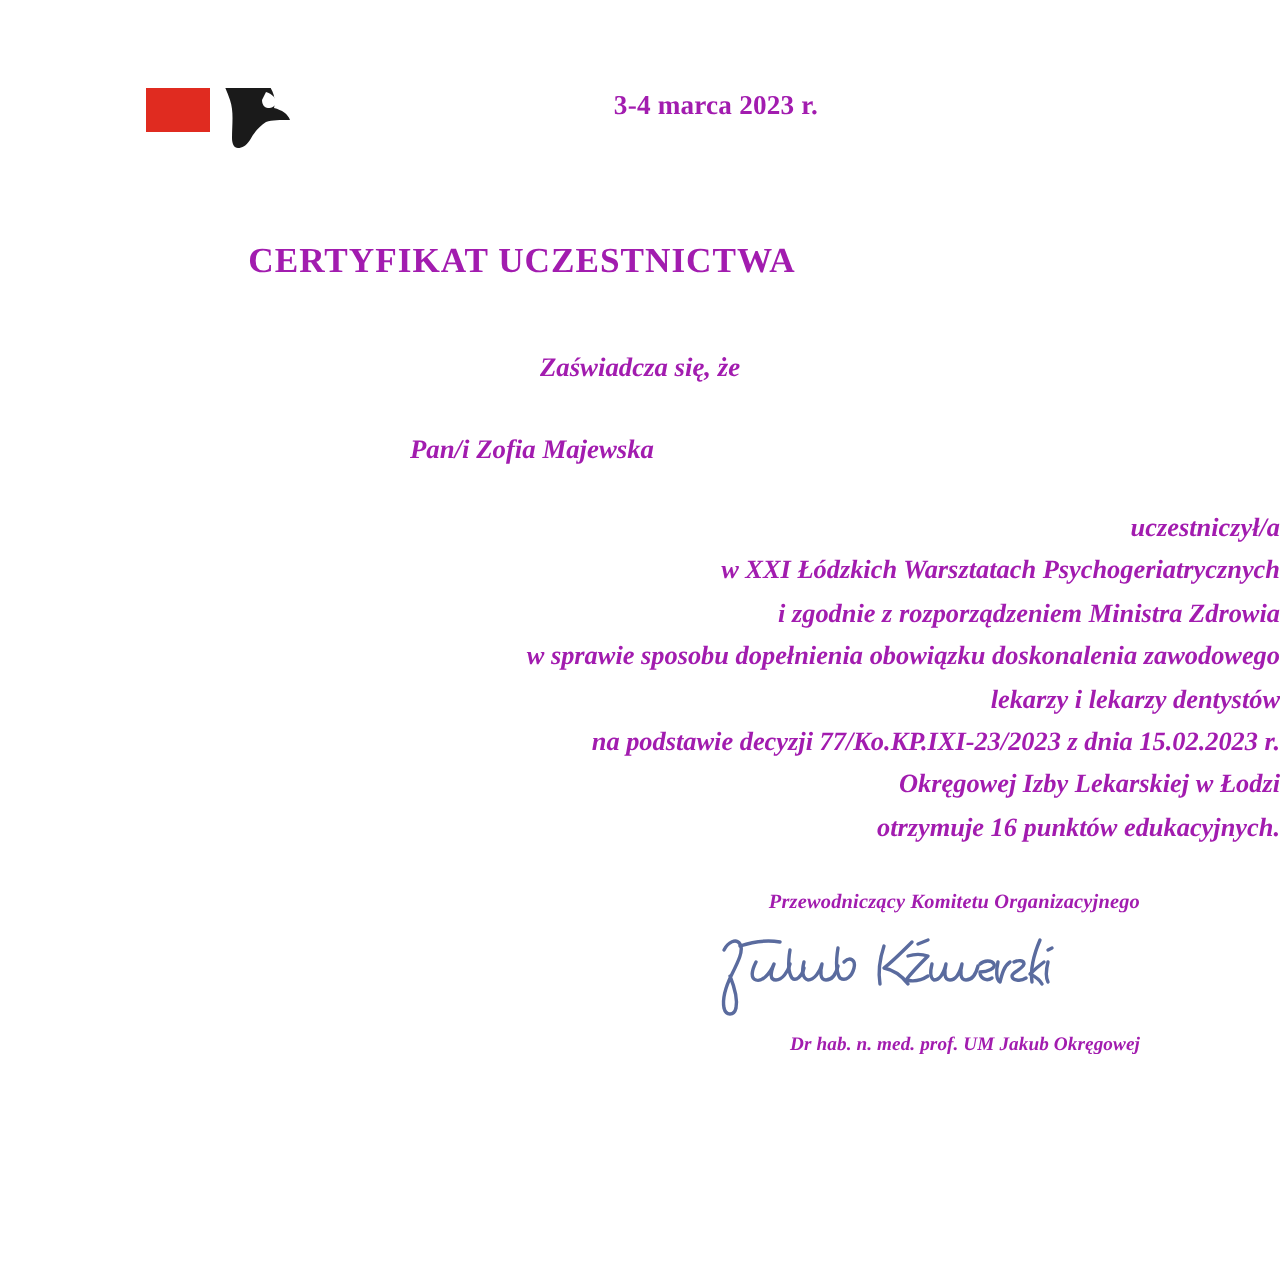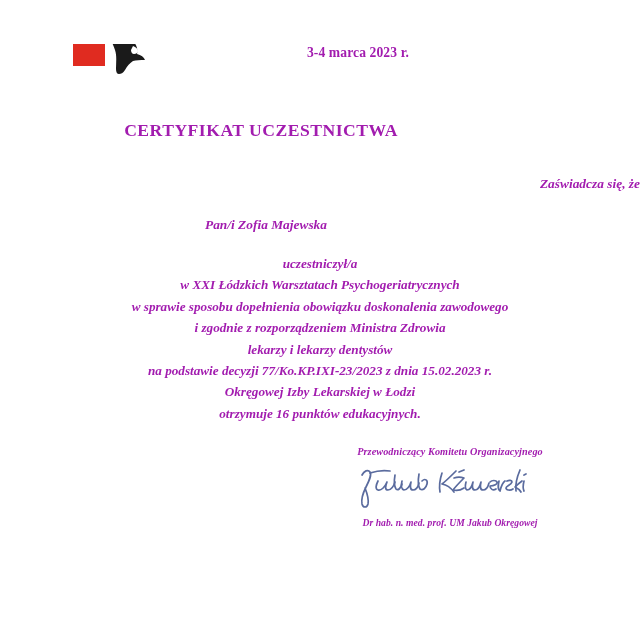--- a/index.html
+++ b/index.html
@@ -66,58 +66,58 @@
     font-weight: bold;
     letter-spacing: 0.5px;
   }
 
   
   .attest-line {
     position: absolute;
     left: 0;
     top: 132px;
     width: 640px;
-    text-align: right;
+    text-align: center;
     font-size: 13.4px;
     font-weight: bold;
     font-style: italic;
   }
   .recipient-line {
     position: absolute;
     left: 0;
     top: 173px;
     width: 532px;
     text-align: center;
     font-size: 13.4px;
     font-weight: bold;
     font-style: italic;
   }
 
   .body-block {
     position: absolute;
     left: 0;
     top: 209px;
     width: 640px;
-    text-align: center;
+    text-align: right;
   }
   .body-block .bline {
     font-size: 13.2px;
     font-weight: bold;
     font-style: italic;
     line-height: 21.4px;
     white-space: nowrap;
   }
 
   
   .sign-block {
     position: absolute;
     left: 330px;
     top: 402px;
     width: 240px;
-    text-align: center;
+    text-align: right;
   }
   .sign-role {
     font-size: 10.2px;
     font-weight: bold;
     font-style: italic;
     letter-spacing: 0.1px;
   }
   .sign-mark {
     margin-top: 6px;
     height: 48px;
@@ -158,22 +158,22 @@
 
   <div class="cert-title">CERTYFIKAT UCZESTNICTWA</div>
 
   <div class="attest-line">Zaświadcza się, że</div>
 
   <div class="recipient-line">Pan/i Zofia Majewska</div>
 
   <div class="body-block">
     <div class="bline">uczestniczył/a</div>
     <div class="bline">w XXI Łódzkich Warsztatach Psychogeriatrycznych</div>
+    <div class="bline">i zgodnie z rozporządzeniem Ministra Zdrowia</div>
     <div class="bline">w sprawie sposobu dopełnienia obowiązku doskonalenia zawodowego</div>
-    <div class="bline">i zgodnie z rozporządzeniem Ministra Zdrowia</div>
     <div class="bline">lekarzy i lekarzy dentystów</div>
     <div class="bline">na podstawie decyzji 77/Ko.KP.IXI-23/2023 z dnia 15.02.2023 r.</div>
     <div class="bline">Okręgowej Izby Lekarskiej w Łodzi</div>
     <div class="bline">otrzymuje 16 punktów edukacyjnych.</div>
   </div>
 
   <div class="sign-block">
     <div class="sign-role">Przewodniczący Komitetu Organizacyjnego</div>
 
     <div class="sign-mark">

